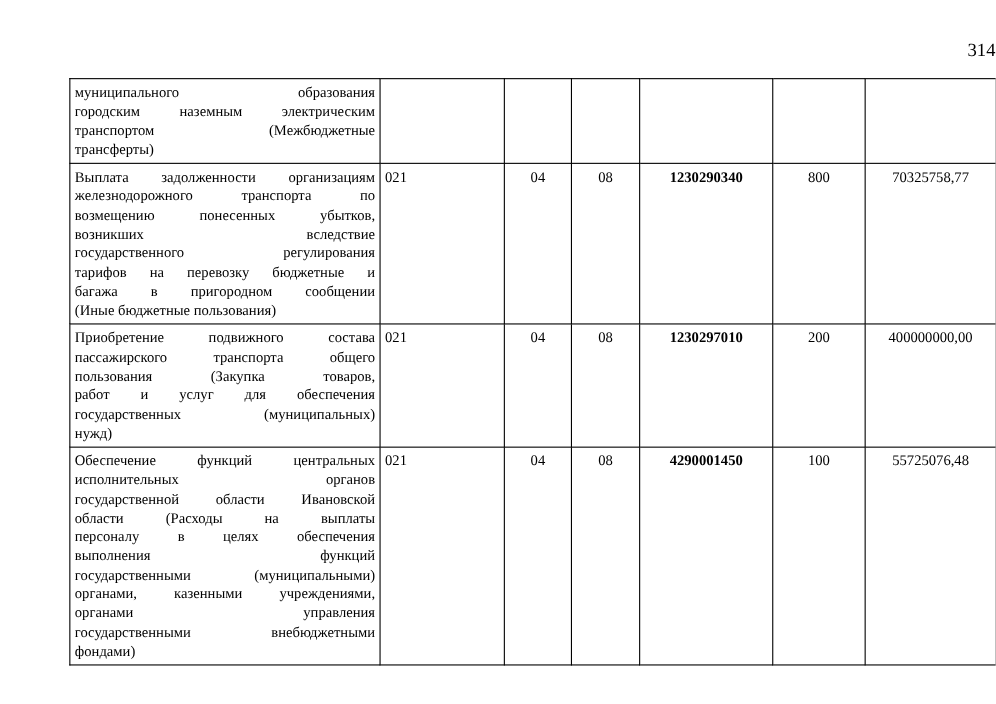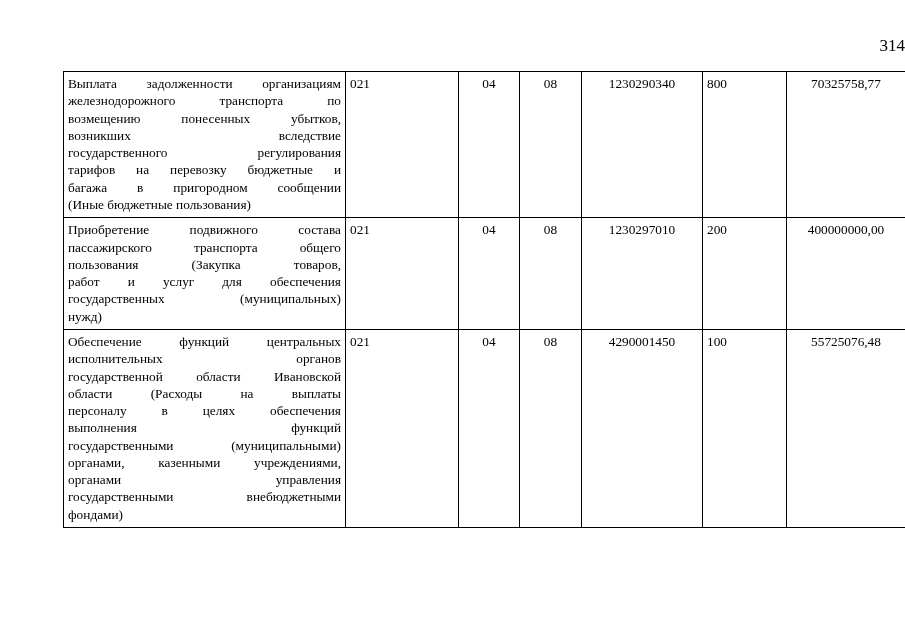--- a/index.html
+++ b/index.html
@@ -55,38 +55,52 @@
     hyphens: none;
   }
   td.c-name span.last {
     display: block;
     text-align: left;
     text-align-last: left;
   }
   td.c-code1 { width: 104px; }
   td.c-code2 { width: 52px;  text-align: center; }
   td.c-code3 { width: 53px;  text-align: center; }
-  td.c-code4 { width: 112px; text-align: center; }
-  td.c-code5 { width: 75px;  }
+  td.c-code4 { width: 112px; text-align: center; font-weight: bold; }
+  td.c-code5 { width: 75px;  text-align: center; }
   td.c-sum   { width: 110px; text-align: center; }
   .cell-text {
     display: block;
   }
 </style>
 </head>
 <body>
 
 <div class="page">
 
   <div class="page-number">314</div>
 
   <div class="table-wrap">
     <table class="budget">
       <tbody>
 
+        <tr>
+          <td class="c-name">
+            <span class="cell-text">муниципального образования</span>
+            <span class="cell-text">городским наземным электрическим</span>
+            <span class="cell-text">транспортом (Межбюджетные</span>
+            <span class="last">трансферты)</span>
+          </td>
+          <td class="c-code1"></td>
+          <td class="c-code2"></td>
+          <td class="c-code3"></td>
+          <td class="c-code4"></td>
+          <td class="c-code5"></td>
+          <td class="c-sum"></td>
+        </tr>
 
         <tr>
           <td class="c-name">
             <span class="cell-text">Выплата задолженности организациям</span>
             <span class="cell-text">железнодорожного транспорта по</span>
             <span class="cell-text">возмещению понесенных убытков,</span>
             <span class="cell-text">возникших вследствие</span>
             <span class="cell-text">государственного регулирования</span>
             <span class="cell-text">тарифов на перевозку бюджетные и</span>
             <span class="cell-text">багажа в пригородном сообщении</span>

